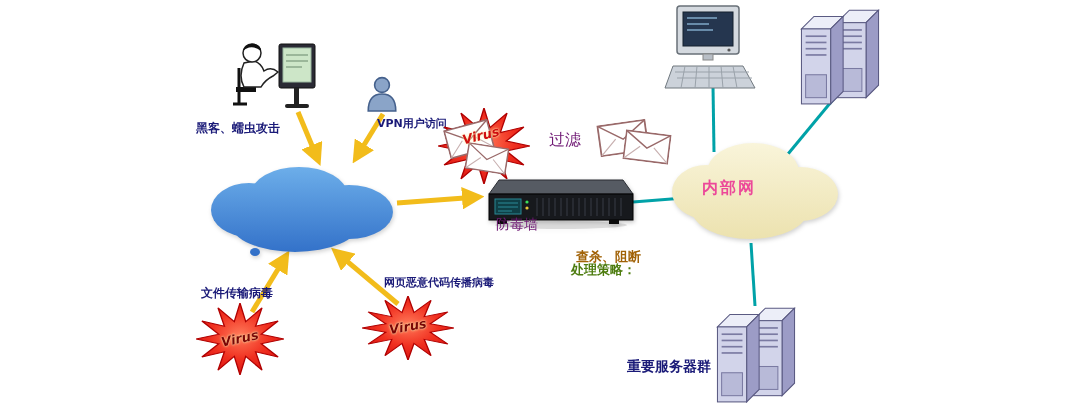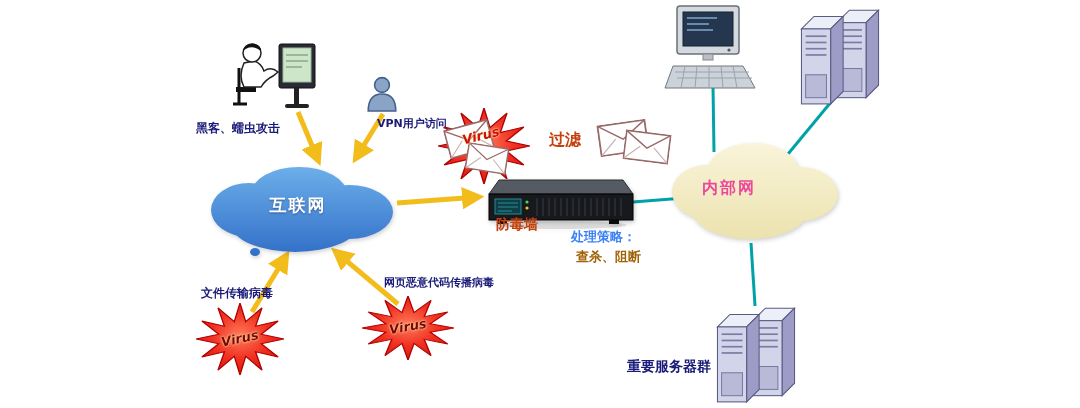--- a/index.html
+++ b/index.html
@@ -2,23 +2,23 @@
 <html><head>
 <meta charset="utf-8">
 <style>
   * { box-sizing: border-box; }
   html,body { margin:0; padding:0; background:#fff; }
   body { font-family:"DejaVu Sans", sans-serif; }
   .stage { position:relative; width:964px; height:408px; background:#ffffff; overflow:hidden; }
   .abs { position:absolute; }
   .lbl { position:absolute; font-weight:bold; color:#1a1a78; font-size:12px; white-space:nowrap; }
   .lbl-sm { font-size:11px;margin-left:36px; }
-  .red-lbl { position:absolute; font-weight:bold; color:#c2410c; white-space:nowrap; }
+  .red-lbl { position:absolute; font-weight:normal; color:#701a75; white-space:nowrap; }
   .teal-lbl { position:absolute; font-weight:bold; color:#a16207; font-size:13px; white-space:nowrap; }
-  .dark-lbl { position:absolute; font-weight:bold; color:#3b82f6; font-size:13px; white-space:nowrap; }
+  .dark-lbl { position:absolute; font-weight:bold; color:#4d7c0f; font-size:13px; white-space:nowrap;margin-top:33px; }
   .cloud-text { position:absolute; font-weight:bold; letter-spacing:2px; white-space:nowrap; }
   .virus-text { position:absolute; font-weight:bold; font-style:italic; color:#7a0505; font-size:13px;
                 text-shadow:0 0 3px #ffe9a0, 0 0 1px #ffd; white-space:nowrap; }
   .cloud-svg { filter: drop-shadow(1px 2px 2px rgba(0,0,0,0.18)); }
   .dev-svg { filter: drop-shadow(1px 2px 2px rgba(0,0,0,0.22)); }
 </style>
 </head>
 <body>
 
 <div class="stage">
@@ -100,21 +100,20 @@
       </linearGradient>
     </defs>
     <g fill="url(#gBlue)">
       <ellipse cx="56" cy="54" rx="38" ry="27"></ellipse>
       <ellipse cx="106" cy="38" rx="48" ry="27"></ellipse>
       <ellipse cx="156" cy="56" rx="44" ry="27"></ellipse>
       <ellipse cx="102" cy="68" rx="64" ry="28"></ellipse>
       <ellipse cx="62" cy="96" rx="5" ry="4"></ellipse>
     </g>
   </svg>
-  <div class="cloud-text" style="left:252px;top:194px;width:92px;text-align:center;color:#ffffff;font-size:17px;text-shadow:0 1px 2px rgba(0,0,40,0.4)">互联网</div>
 
   <svg class="abs" style="left:438px;top:108px" width="92" height="76" viewBox="0 0 100 100" preserveAspectRatio="none">
     <use href="#burst-shape" fill="url(#burstGrad)" stroke="#b00000" stroke-width="1.5"></use>
   </svg>
   <svg class="abs" style="left:446px;top:124px;transform:rotate(-15deg)" width="46" height="30" viewBox="0 0 40 26">
     <use href="#envelope"></use>
   </svg>
   <svg class="abs" style="left:466px;top:145px;transform:rotate(9deg)" width="42" height="27" viewBox="0 0 40 26">
     <use href="#envelope"></use>
   </svg>

